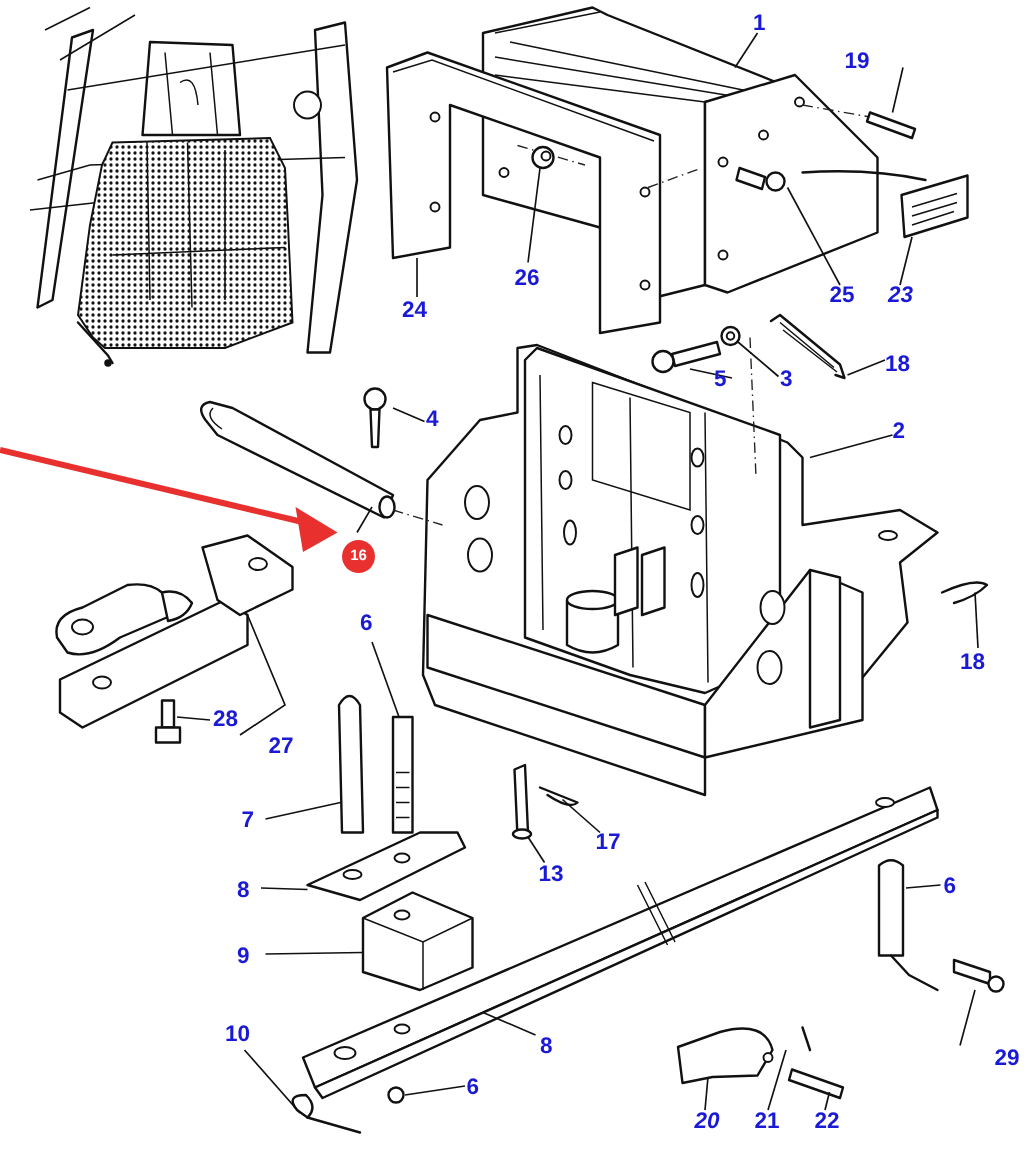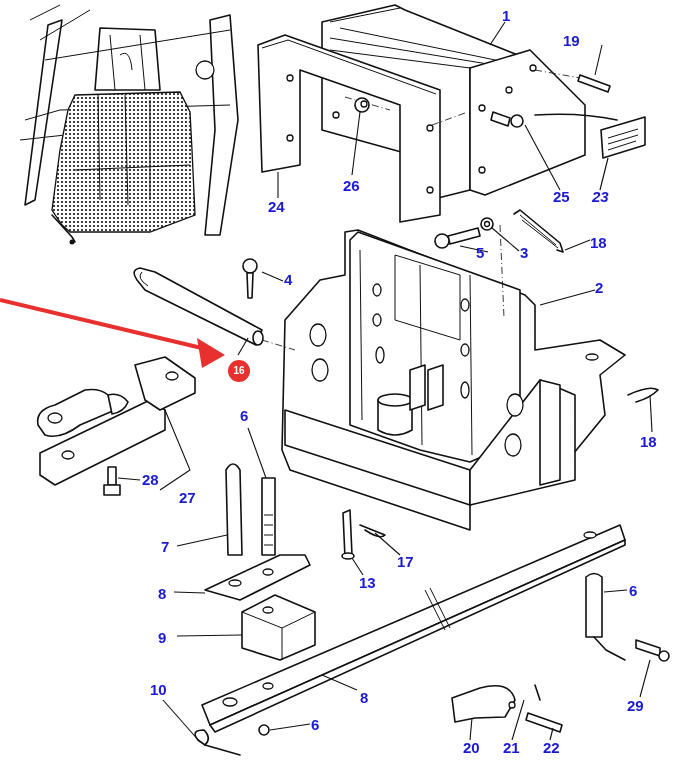--- a/index.html
+++ b/index.html
@@ -220,17 +220,17 @@
 <span class="callout" style="left:142px;top:472px;">28</span>
 <span class="callout" style="left:179px;top:490px;">27</span>
 <span class="callout" style="left:161px;top:539px;">7</span>
 <span class="callout" style="left:397px;top:554px;">17</span>
 <span class="callout" style="left:359px;top:575px;">13</span>
 <span class="callout" style="left:629px;top:583px;">6</span>
 <span class="callout" style="left:158px;top:586px;">8</span>
 <span class="callout" style="left:158px;top:630px;">9</span>
 <span class="callout" style="left:150px;top:682px;">10</span>
 <span class="callout" style="left:360px;top:690px;">8</span>
-<span class="callout" style="left:627px;top:698px;">29</span>
+<span class="callout" style="left:663px;top:698px;">29</span>
 <span class="callout" style="left:311px;top:717px;">6</span>
-<span class="callout" style="left:463px;top:740px;">20</span>
+<span class="callout" style="left:463px;top:740px;font-style:italic;">20</span>
 <span class="callout" style="left:503px;top:740px;">21</span>
 <span class="callout" style="left:543px;top:740px;">22</span>
 
 </body></html>

